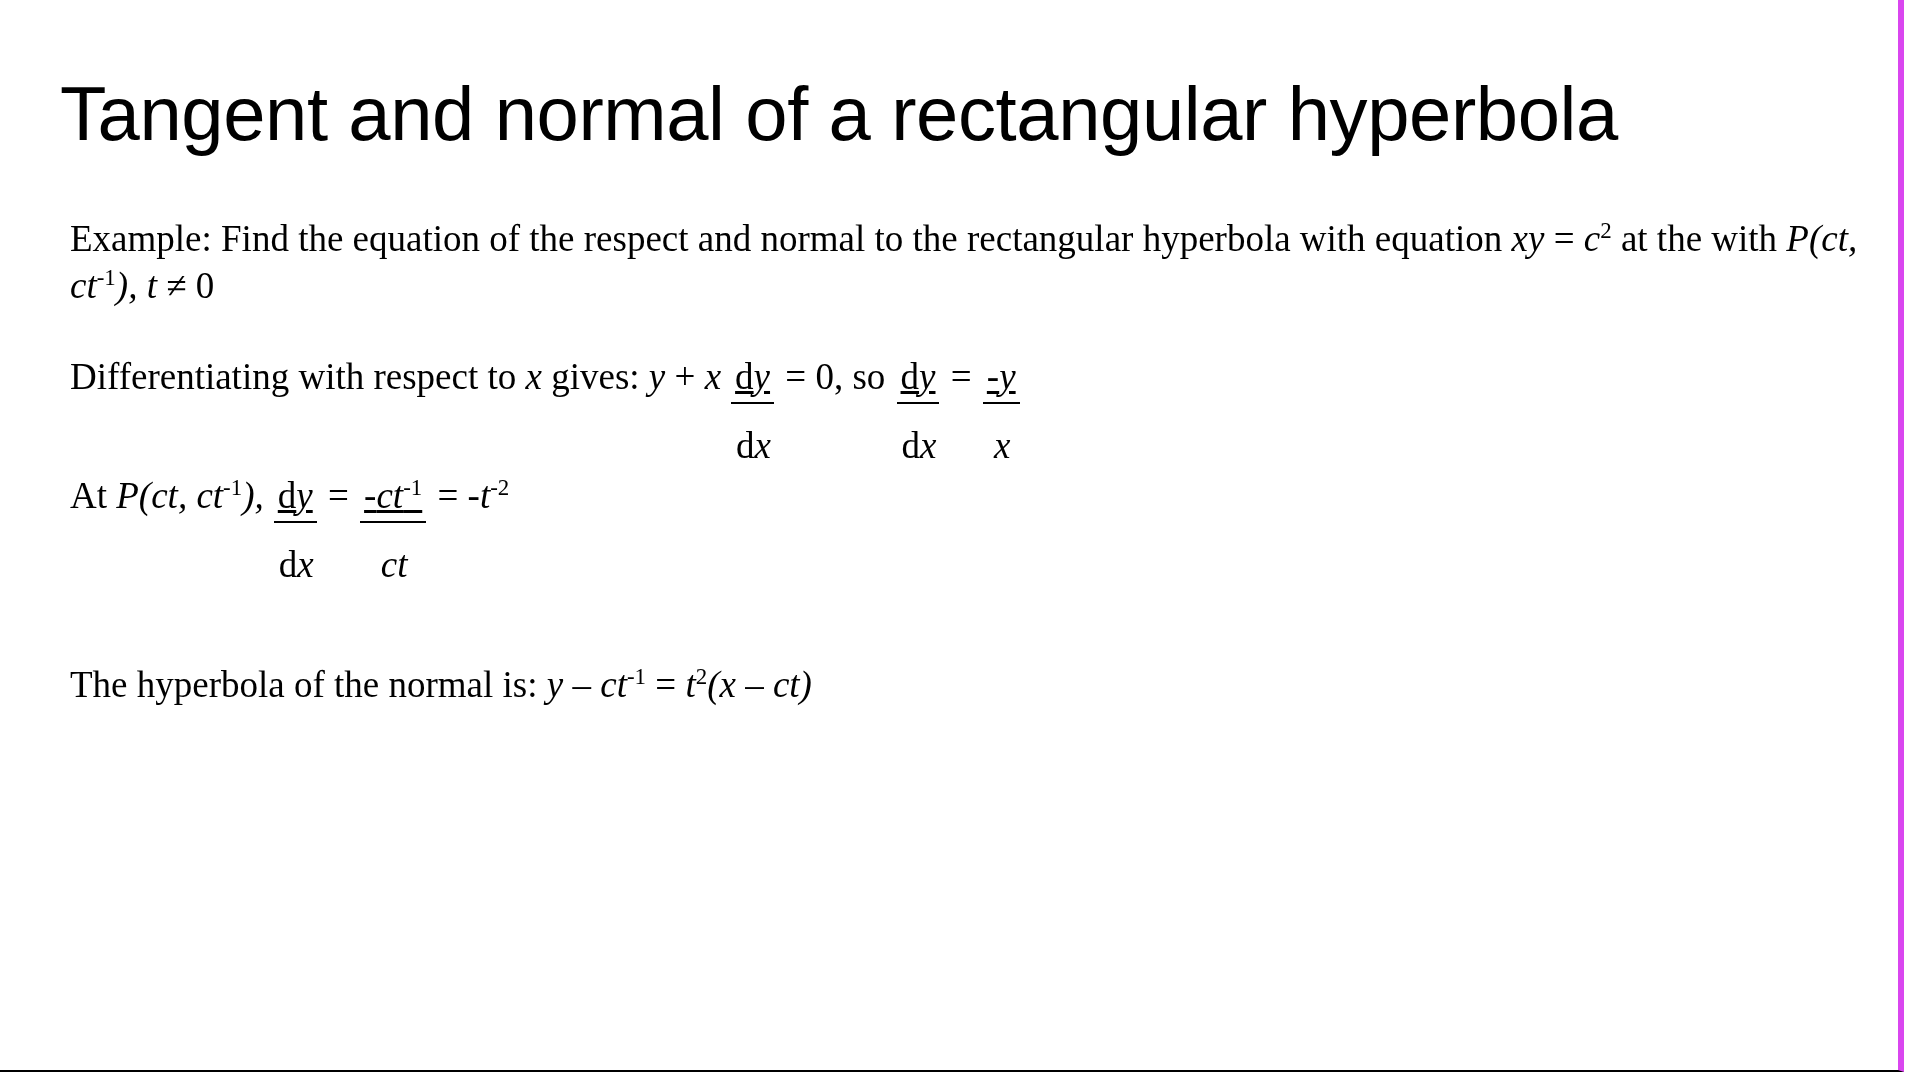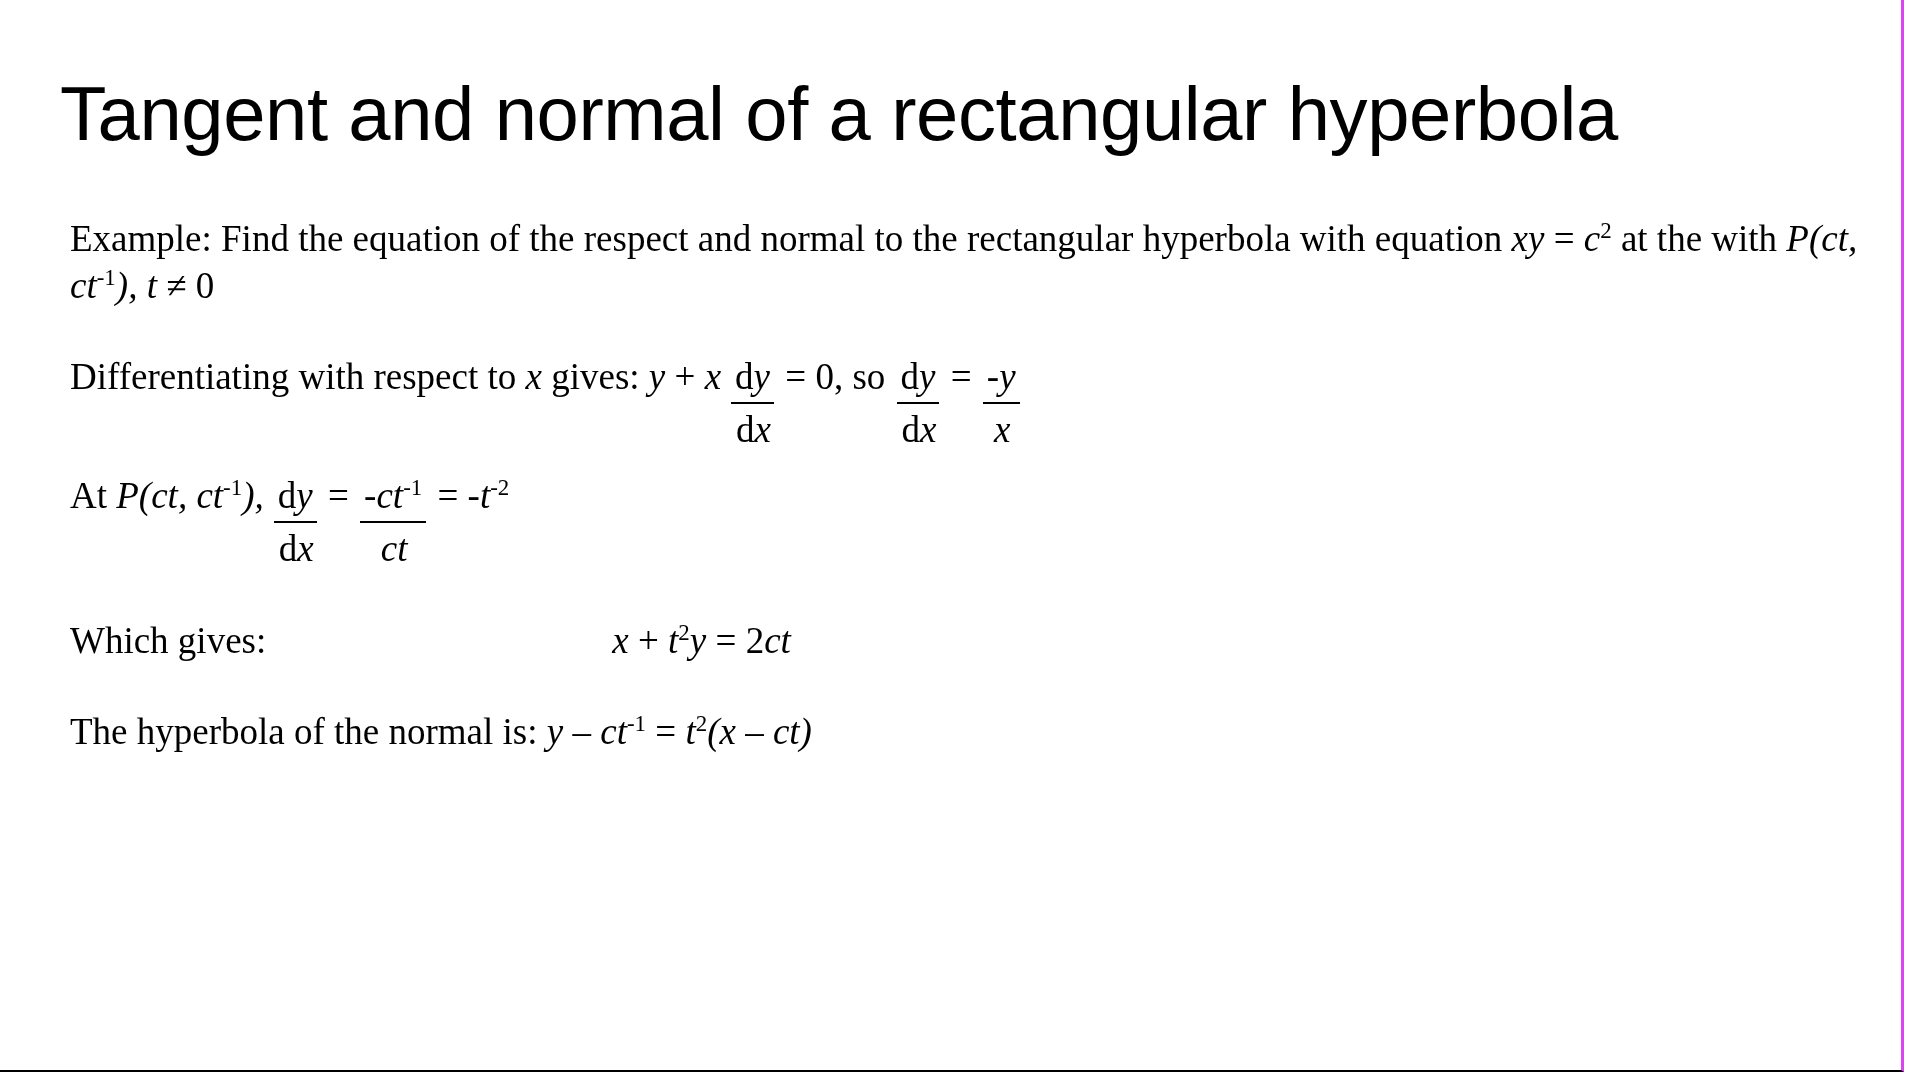--- a/index.html
+++ b/index.html
@@ -15,21 +15,21 @@
     color: #000000;
   }
 
   
   .slide {
     position: absolute;
     left: 0;
     top: 0;
     width: 1904px;
     height: 1072px;
-    border-right: 3px solid #d946ef;
+    border-right: 6px solid #d946ef;
     border-bottom: 2px solid #000000;
     background: #ffffff;
     box-sizing: border-box;
   }
 
   
   .slide-title {
     position: absolute;
     left: 60px;
     top: 70px;
@@ -74,34 +74,35 @@
     vertical-align: super;
     line-height: 0;
   }
   
   .ifrac {
     display: inline-block;
     position: relative;
     vertical-align: baseline;
     text-align: center;
     margin: 0 2px;
+    text-decoration: underline;
   }
   .ifrac .num {
     display: block;
     border-bottom: 2px solid #000000;
     padding: 0 4px 2px 4px;
     white-space: nowrap;
   }
   .ifrac .den {
     display: block;
     position: absolute;
     left: 2px;
     right: 0;
     top: 100%;
-    padding-top: 2px;
+    padding-top: 18px;
     white-space: nowrap;
   }
   .tab-wide {
     display: inline-block;
     width: 346px;
   }
   .spacer-h-sm { display: inline-block; width: 8px; }
 </style>
 </head>
 <body>
@@ -126,23 +127,20 @@
     <div class="gap-sm"></div>
 
     <div class="para">
       <span>At </span><i>P</i><i>(</i><i>ct</i><i>, </i><i>ct</i><sup>-1</sup><i>),</i><span class="spacer-h-sm"></span><span class="ifrac"><span class="num"><span class="up">d</span><i>y</i></span><span class="den"><span class="up">d</span><i>x</i></span></span><span> = </span><span class="ifrac"><span class="num"><span>-</span><i>ct</i><sup>-1</sup></span><span class="den"><i>ct</i></span></span><span>  = </span><span>-</span><i>t</i><sup>-2</sup>
     </div>
 
     <div class="gap-lg"></div>
     <div class="gap-md"></div>
 
 
-    <div class="para">
-      <span>Which gives:</span><span class="tab-wide"></span><i>x</i><span> + </span><i>t</i><sup>2</sup><i>y</i><span> = 2</span><i>ct</i>
-    </div>
 
     <div class="gap-md"></div>
 
     <div class="para">
       <span>The hyperbola of the normal is: </span><i>y</i><span> – </span><i>ct</i><sup>-1</sup><span> = </span><i>t</i><sup>2</sup><i>(</i><i>x</i><span> – </span><i>ct</i><i>)</i>
     </div>
 
 
   </div>
 </div>

